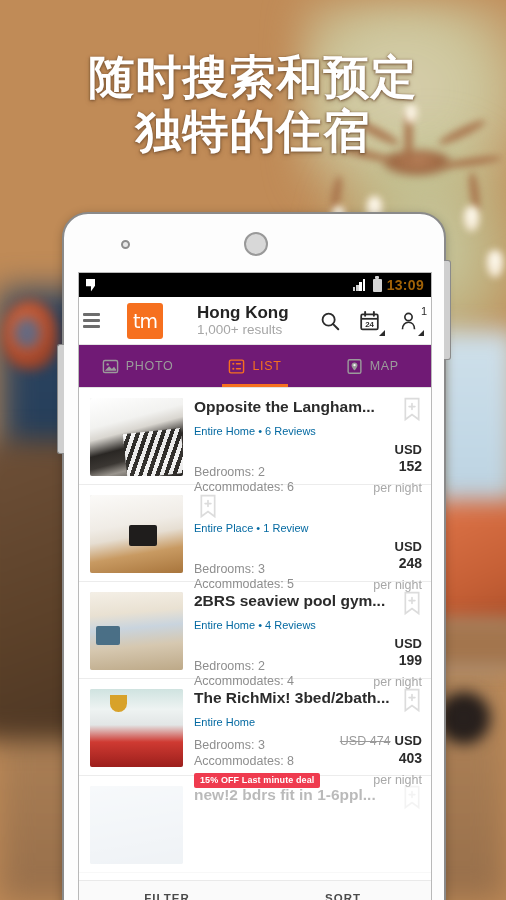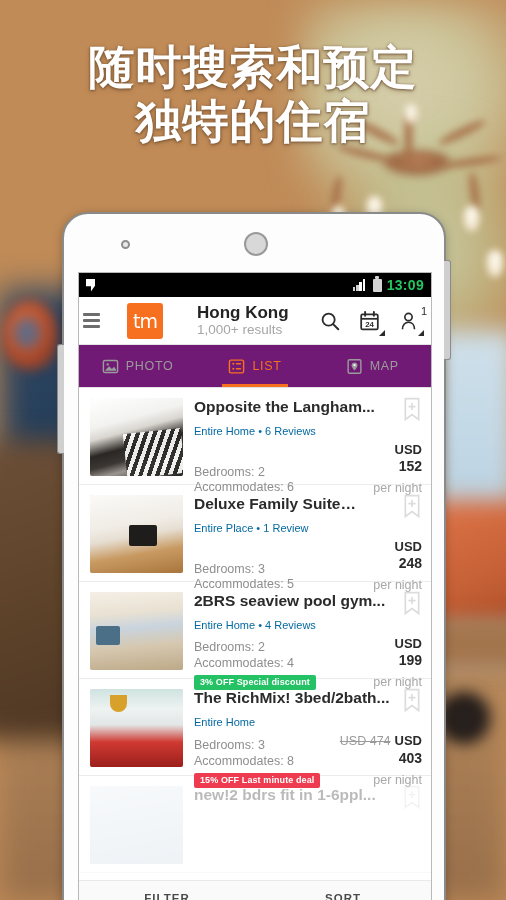--- a/index.html
+++ b/index.html
@@ -102,21 +102,21 @@
     filter:blur(7px);
   }
   .shelfbox{
     left:418px;top:262px;width:98px;height:70px;
     background:linear-gradient(180deg,#e8cfa8 0%,#d8b98c 60%,#c6a madeira 100%);
     filter:blur(9px);
   }
 
   
   #headline{
-    position:absolute;left:0;top:42px;width:506px;text-align:center;
+    position:absolute;left:0;top:52px;width:506px;text-align:center;
     z-index:6;pointer-events:none;
   }
   #headline div{
     font-family:"DejaVu Sans","Liberation Sans",sans-serif;
     font-size:46px;line-height:50px;font-weight:bold;color:#ffffff;
     letter-spacing:1px;
     text-shadow:
       0 0 2px rgba(120,85,55,.55),
       1px 1px 2px rgba(110,75,45,.45),
       -1px 1px 2px rgba(110,75,45,.35),
@@ -162,21 +162,21 @@
   }
   .sb-right{display:flex;align-items:center;gap:5px;}
   .sb-signal{width:15px;height:12px;position:relative;}
   .sb-signal i{position:absolute;bottom:0;background:#cfcfcf;display:block;}
   .sb-signal i:nth-child(1){left:0;width:2.5px;height:4px;}
   .sb-signal i:nth-child(2){left:3.4px;width:2.5px;height:6.5px;}
   .sb-signal i:nth-child(3){left:6.8px;width:2.5px;height:9px;background:#fff;}
   .sb-signal i:nth-child(4){left:10.2px;width:2.5px;height:12px;background:#fff;}
   .sb-batt{width:9px;height:13px;background:#d4d4d4;border-radius:1px;position:relative;}
   .sb-batt:before{content:"";position:absolute;left:2.5px;top:-2.5px;width:4px;height:2.5px;background:#d4d4d4;border-radius:1px;}
-  .sb-time{font-size:14px;font-weight:bold;color:#22c55e;letter-spacing:.3px;}
+  .sb-time{font-size:14px;font-weight:bold;color:#a16207;letter-spacing:.3px;}
 
   
   #appbar{
     height:47px;background:#fff;display:flex;align-items:center;padding:0 8px 0 4px;
     border-bottom:1px solid #e4e4e4;
     gap:24px;
   }
   #hamburger{width:17px;margin-right:3px;display:flex;flex-direction:column;gap:3.5px;flex:none;}
   #hamburger span{display:block;height:2.5px;background:#6d6d6d;border-radius:1px;}
   #hamburger span:nth-child(1){width:17px;}
@@ -421,21 +421,20 @@
           </div>
         </div>
       </div>
 
       <div class="card">
         <div class="thumb">
             <div class="ph ph2"></div>
           </div>
         <div class="cbody">
           <div class="crow1">
-            <div class="ctitle">Deluxe Family Suite…</div>
             <svg class="bookmark" viewBox="0 0 24 30">
               <path d="M4 2 H20 V27 L12 21 L4 27 Z" fill="none" stroke="#dcdcdc" stroke-width="2"></path>
               <line x1="12" y1="8" x2="12" y2="15" stroke="#dcdcdc" stroke-width="2" stroke-linecap="round"></line>
               <line x1="8.5" y1="11.5" x2="15.5" y2="11.5" stroke="#dcdcdc" stroke-width="2" stroke-linecap="round"></line>
             </svg>
           </div>
           <div class="csub">Entire Place  •  1 Review</div>
           <div class="crow2">
             <div class="cleft">
               <div class="cmeta">Bedrooms: 3</div>
@@ -461,21 +460,20 @@
               <path d="M4 2 H20 V27 L12 21 L4 27 Z" fill="none" stroke="#dcdcdc" stroke-width="2"></path>
               <line x1="12" y1="8" x2="12" y2="15" stroke="#dcdcdc" stroke-width="2" stroke-linecap="round"></line>
               <line x1="8.5" y1="11.5" x2="15.5" y2="11.5" stroke="#dcdcdc" stroke-width="2" stroke-linecap="round"></line>
             </svg>
           </div>
           <div class="csub">Entire Home  •  4 Reviews</div>
           <div class="crow2">
             <div class="cleft">
               <div class="cmeta">Bedrooms: 2</div>
               <div class="cmeta">Accommodates: 4</div>
-              <div class="badge green">3% OFF Special discount</div>
             </div>
             <div class="cright">
               <div class="ccur">USD</div>
               <div class="cprice">199</div>
               <div class="cper">per night</div>
             </div>
           </div>
         </div>
       </div>
 

